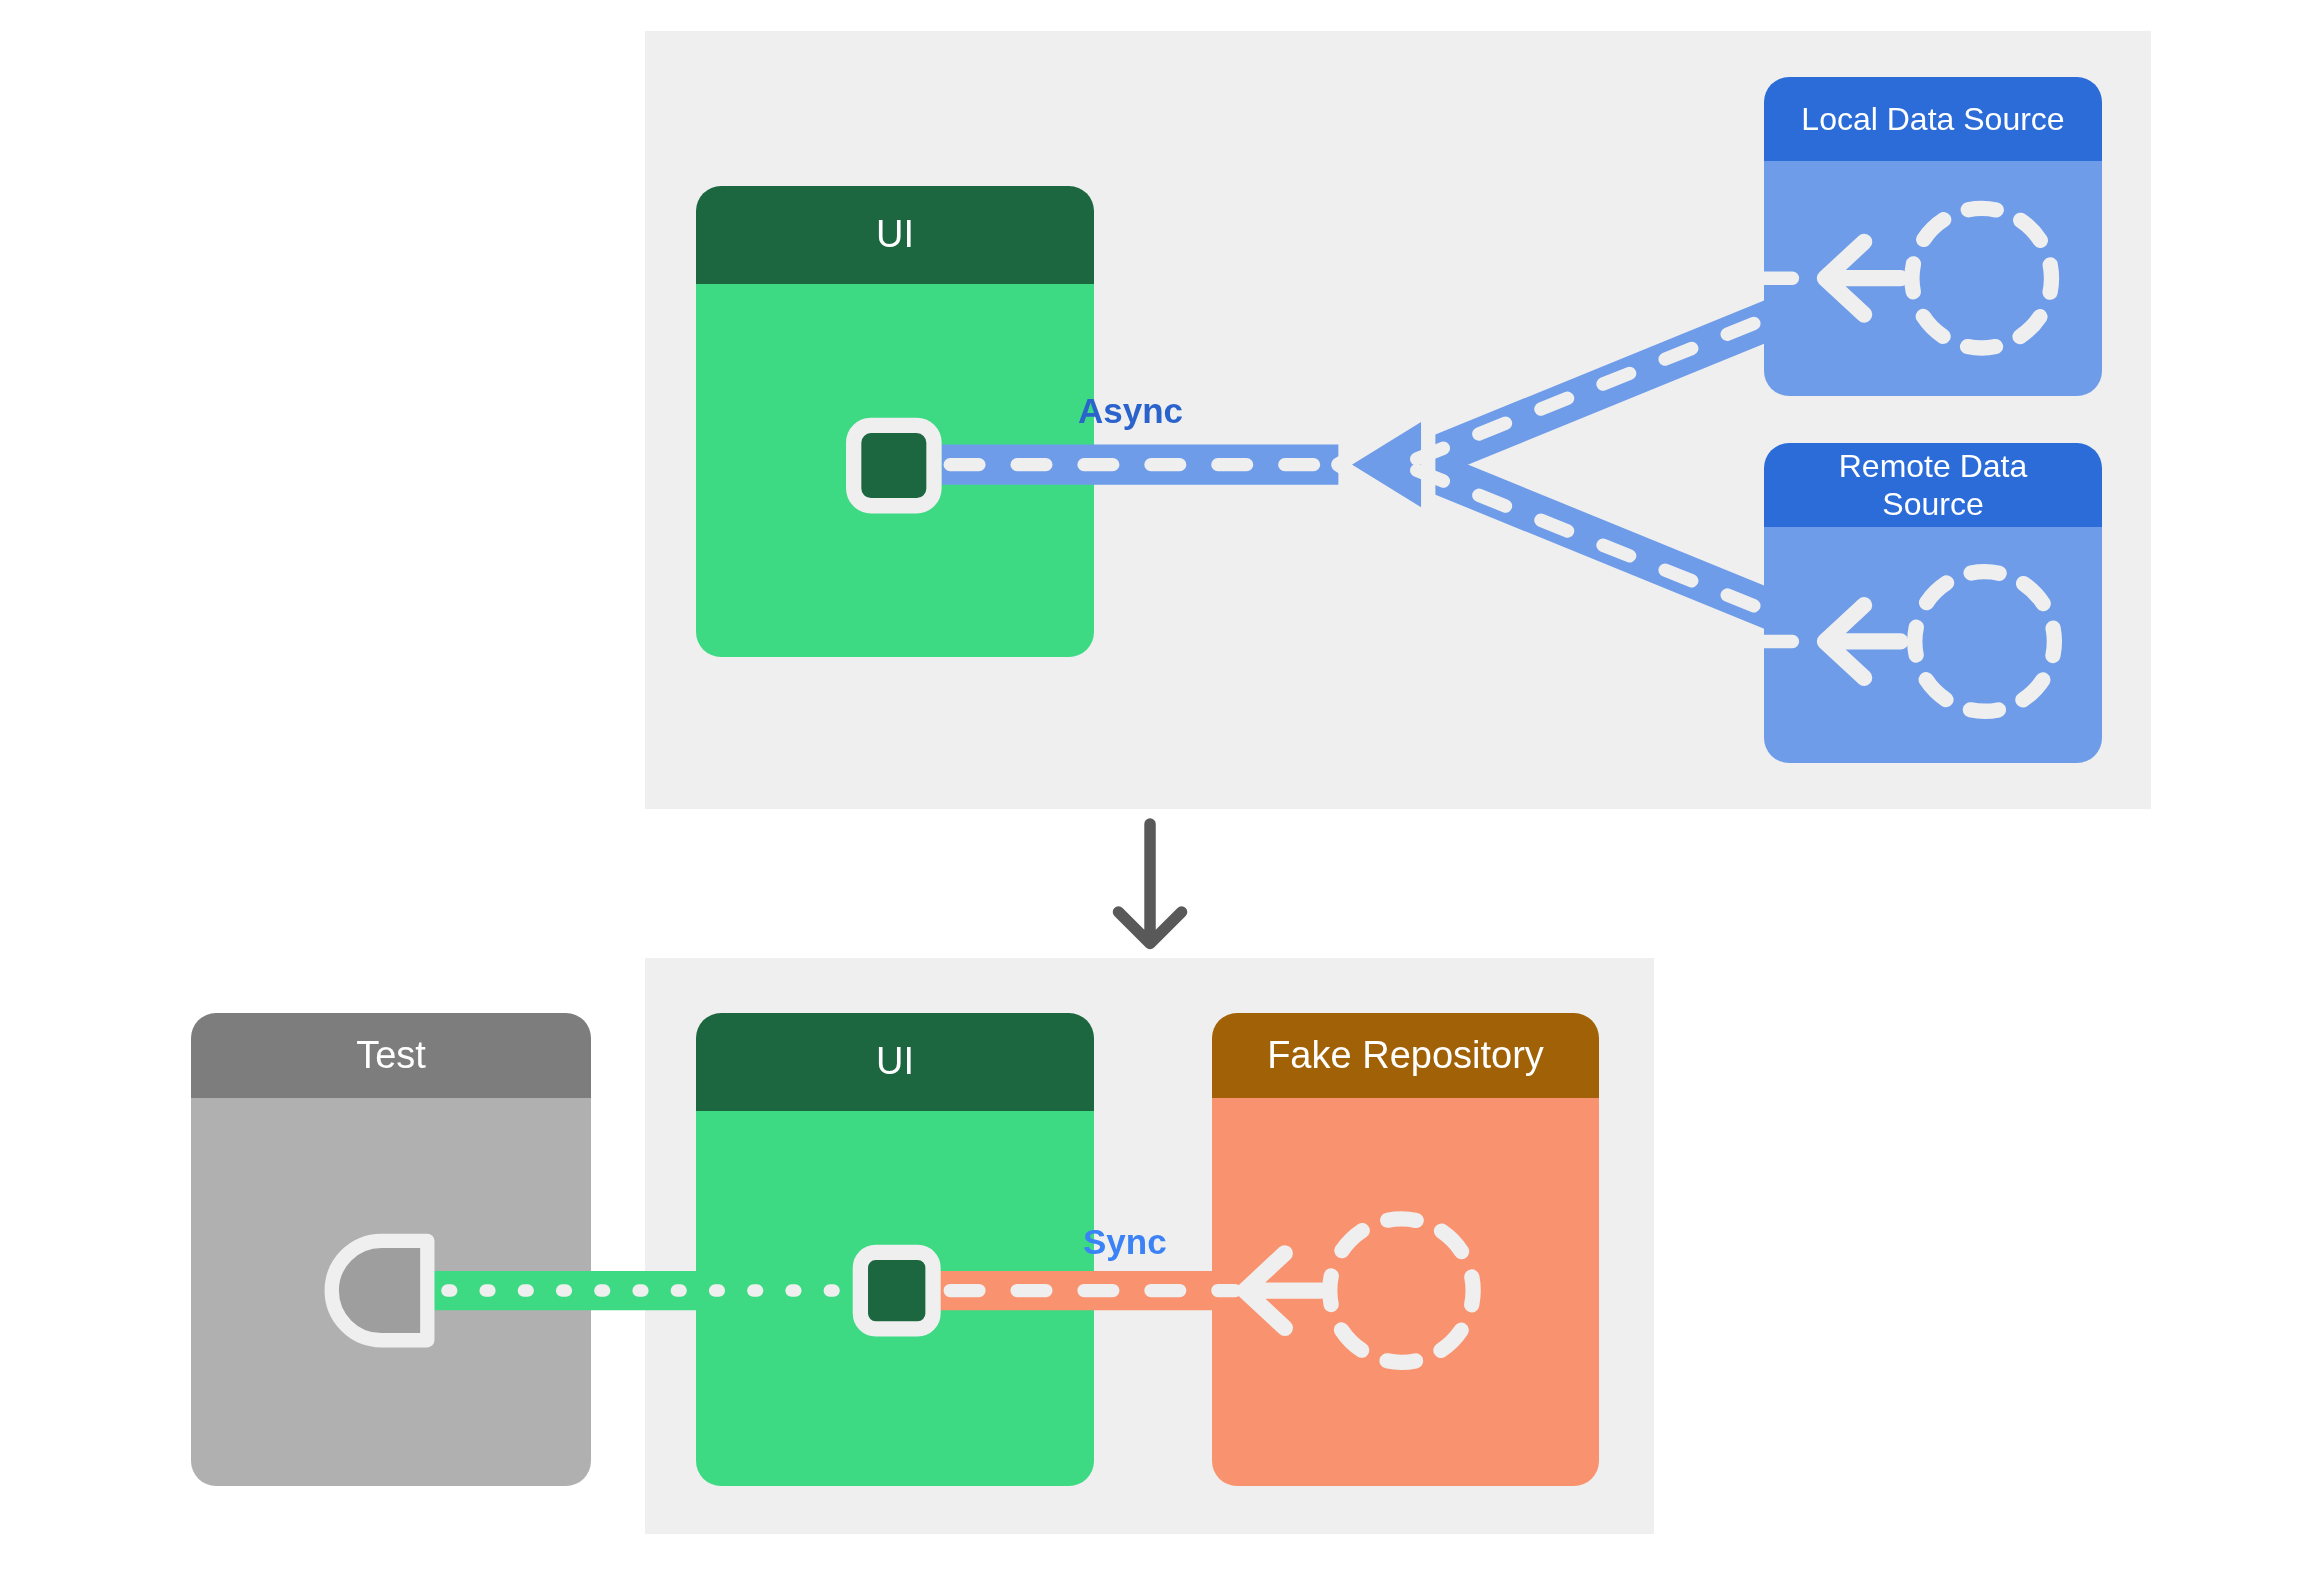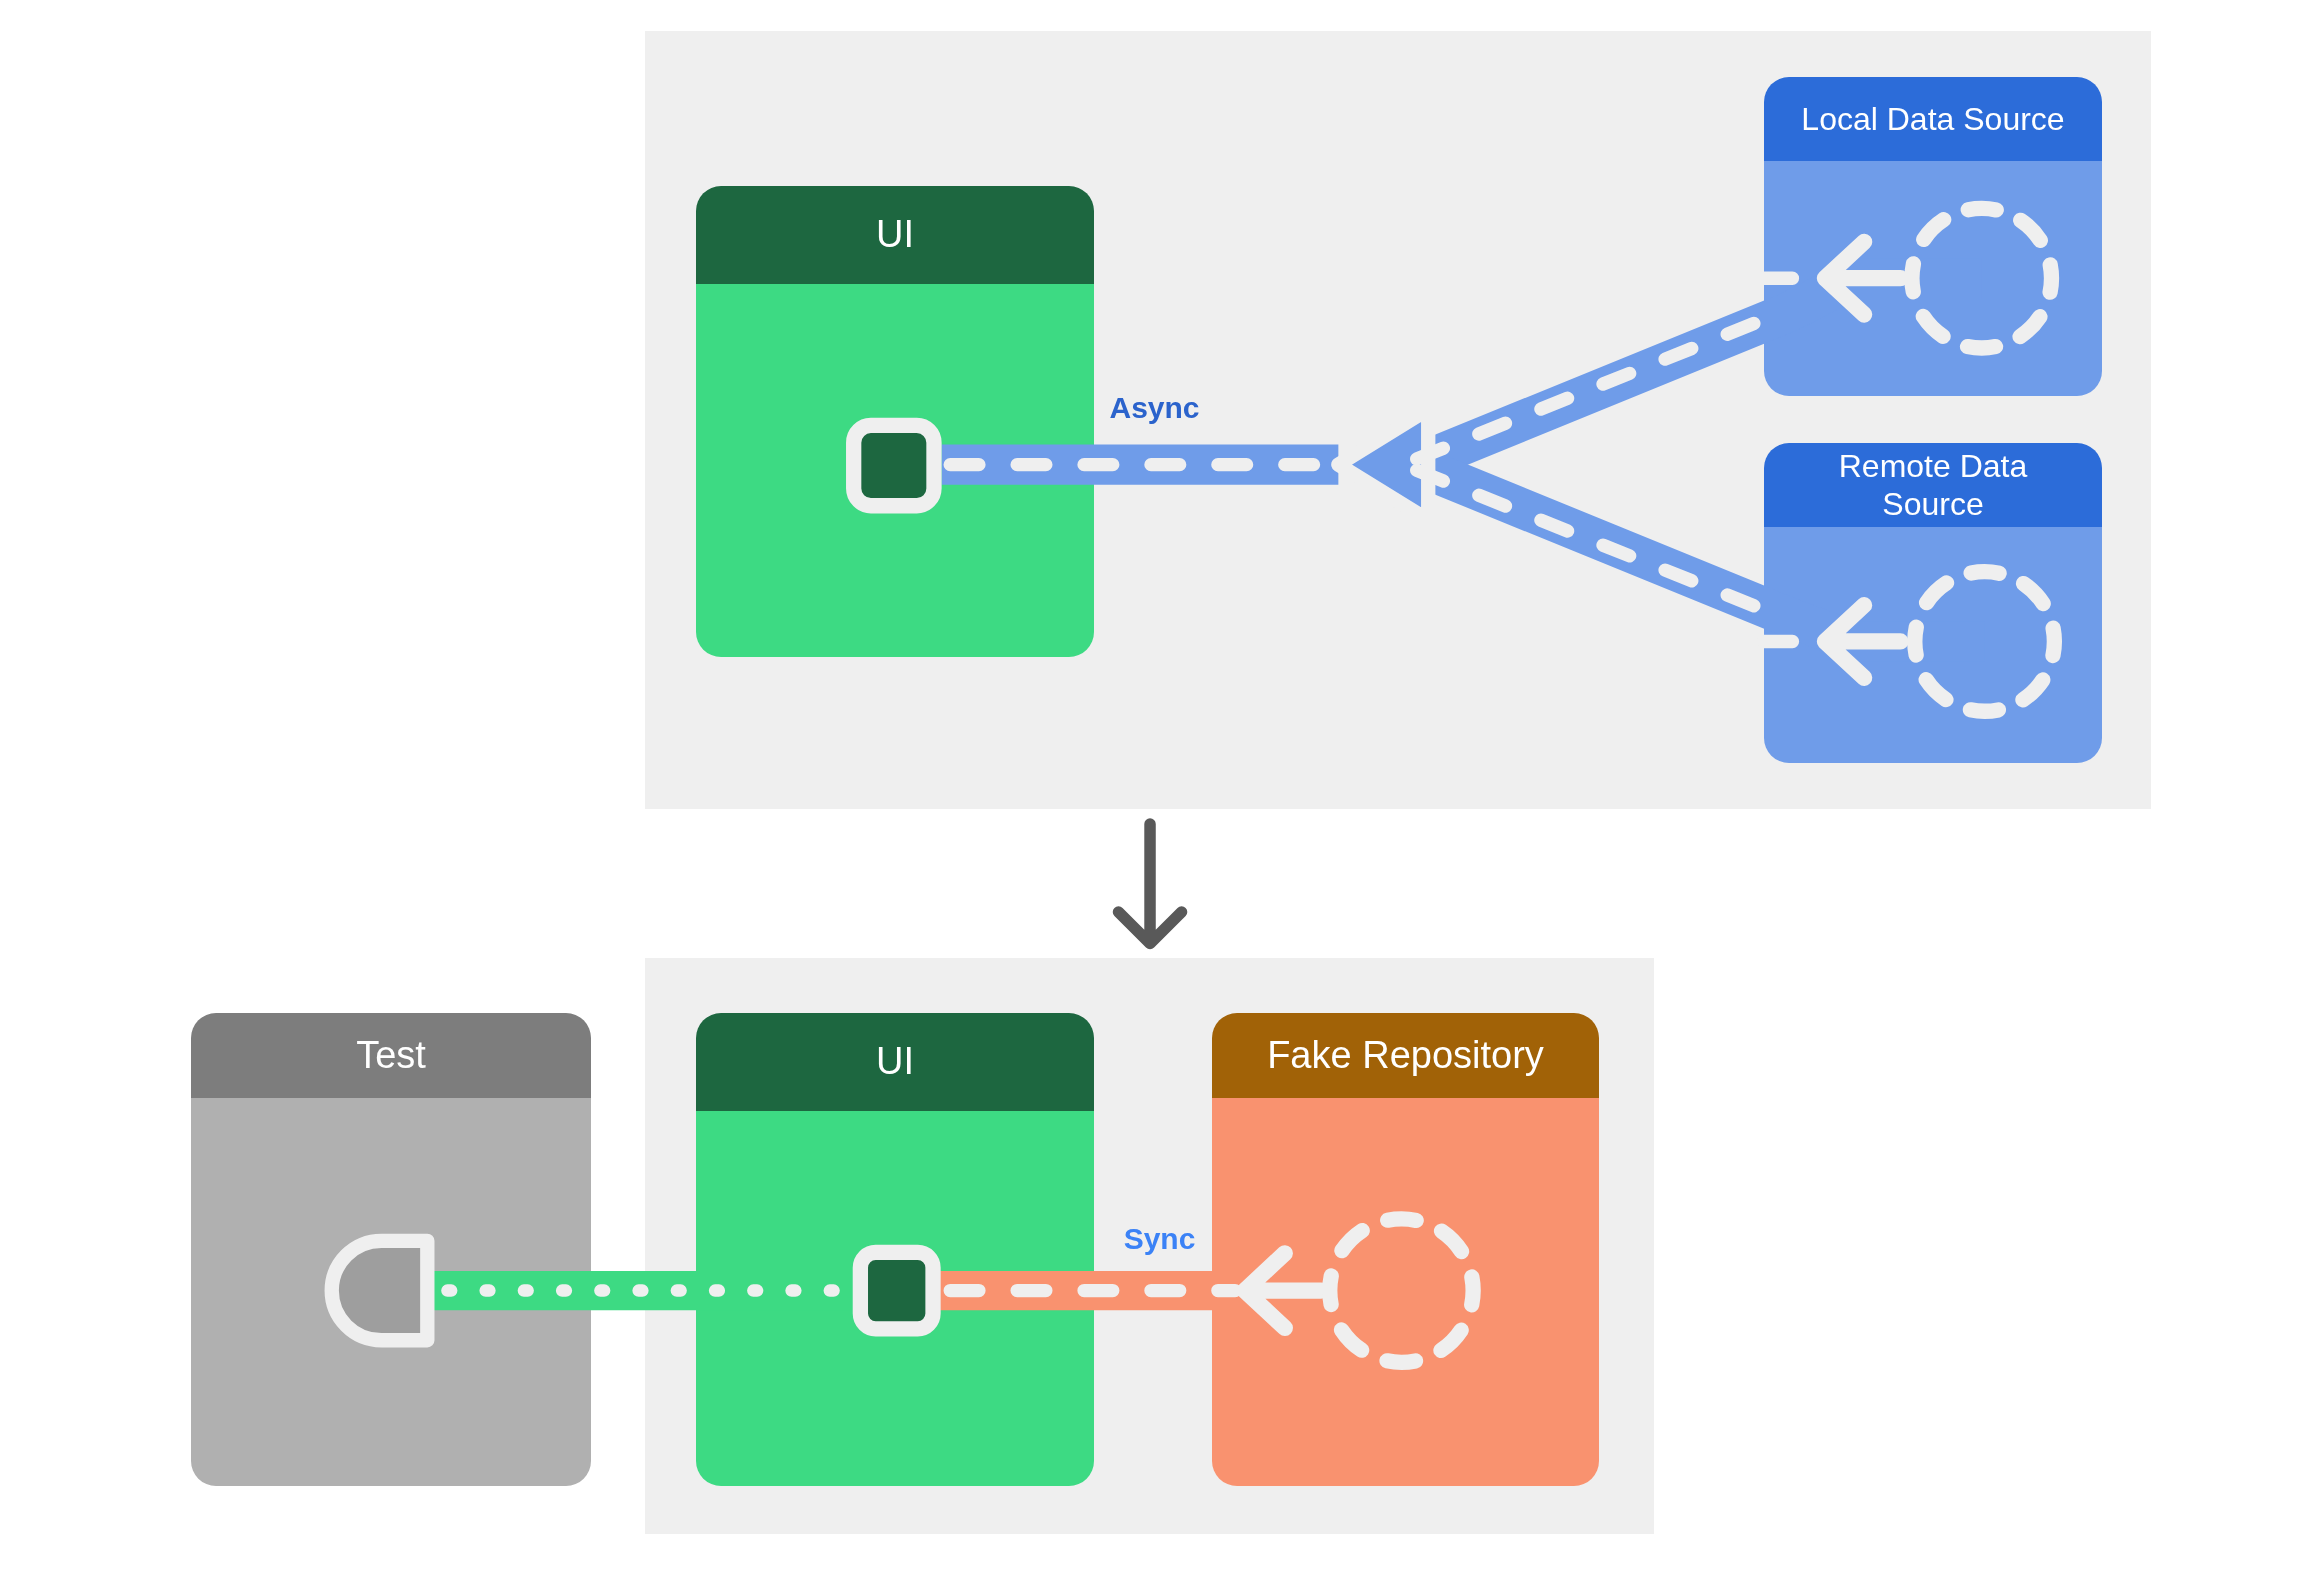--- a/index.html
+++ b/index.html
@@ -30,21 +30,21 @@
 
   .b-green {background:#3dda83;}
   .b-blue  {background:#6f9ce9;}
   .b-gray  {background:#b0b0b0;}
   .b-orange{background:#f9926f;}
 
   .wrap-narrow{display:inline-block;max-width:225px;}
 
   .overlay{position:absolute;left:0;top:0;width:2323px;height:1586px;pointer-events:none;}
 
-  .flow-label{position:absolute;font-weight:bold;font-size:30px;text-align:center;width:153px;}
+  .flow-label{position:absolute;font-weight:bold;font-size:35px;width:153px;}
   .label-async{left:1078px;top:391px;color:#2b63cc;}
   .label-sync {left:1083px;top:1222px;color:#3b82f6;}
 
   .dash  {stroke:#efefef;stroke-width:14;stroke-linecap:round;stroke-dasharray:30 40;fill:none;}
   .dot   {stroke:#efefef;stroke-width:13;stroke-linecap:round;stroke-dasharray:4 36;fill:none;}
   .warrow{stroke:#efefef;stroke-width:17;stroke-linecap:round;stroke-linejoin:round;fill:none;}
   .dcirc {stroke:#efefef;stroke-width:16;stroke-linecap:round;fill:none;}
   .band-blue  {stroke:#6f9ce9;stroke-width:42;fill:none;stroke-linejoin:round;}
   .band-green {stroke:#3dda83;stroke-width:41;fill:none;}
   .band-orange{stroke:#f9926f;stroke-width:41;fill:none;}

